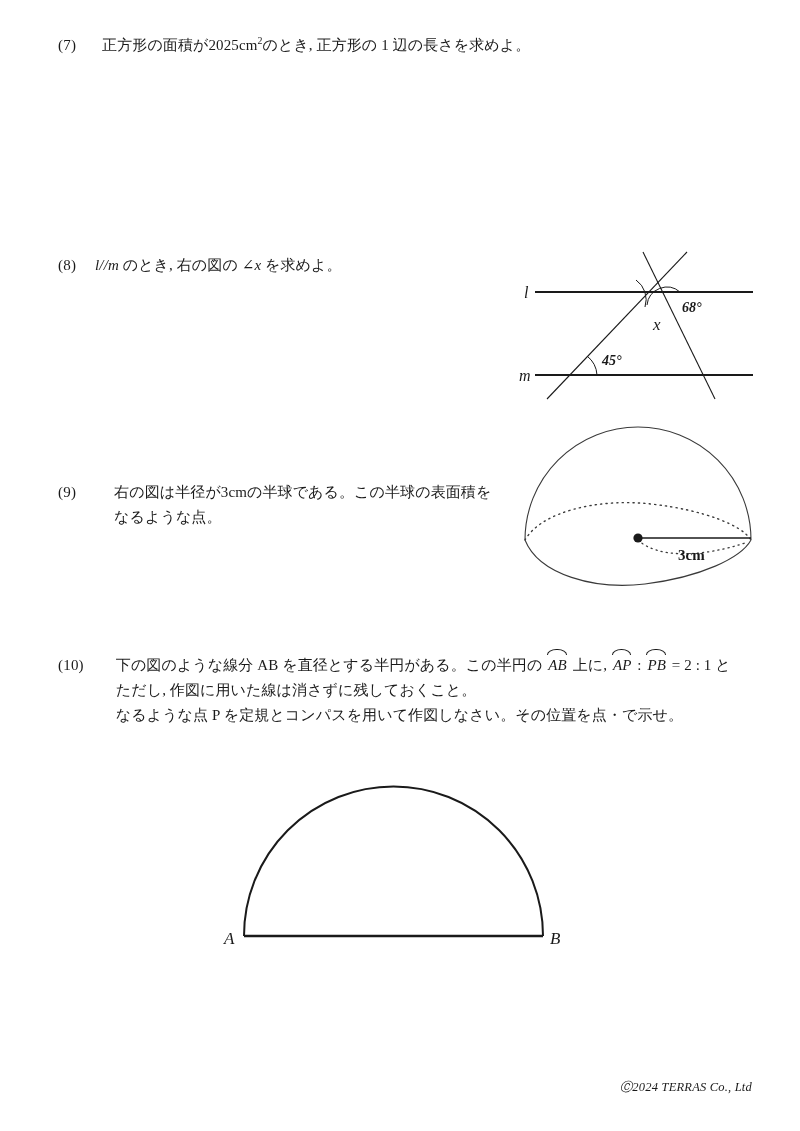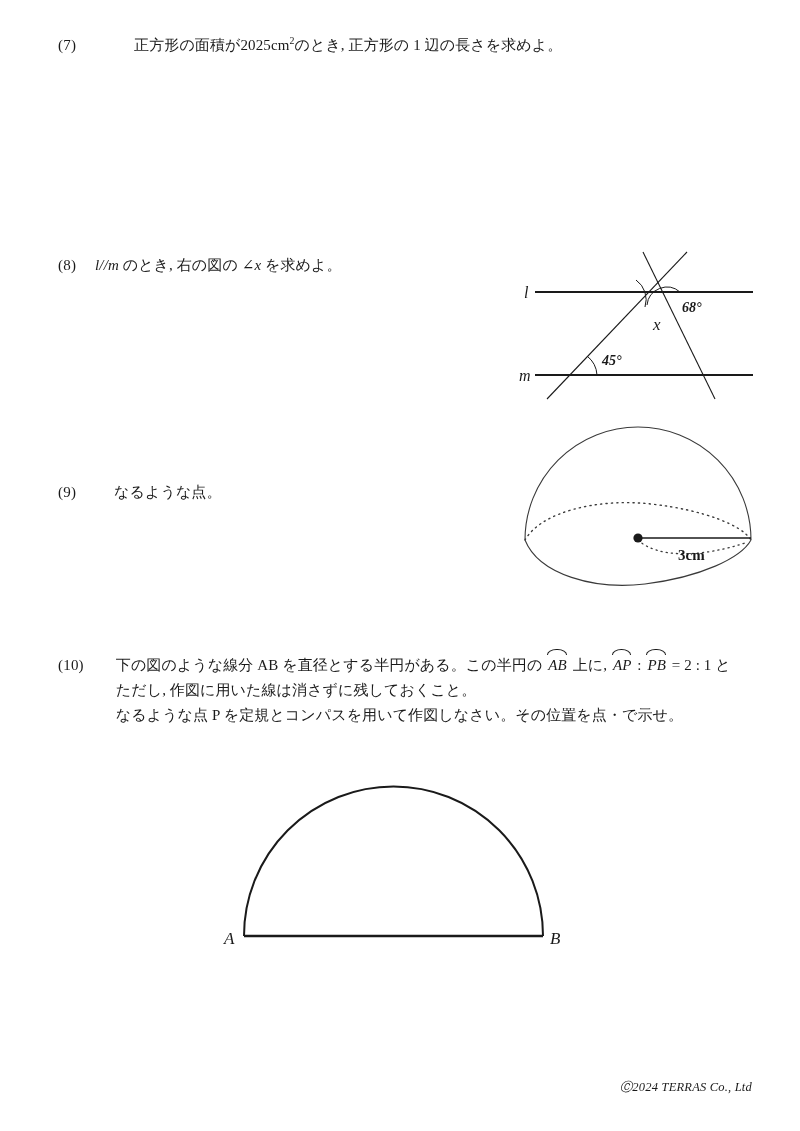--- a/index.html
+++ b/index.html
@@ -36,21 +36,21 @@
     font-size: 15px;
     line-height: 25px;
   }
   .q-line {
     white-space: nowrap;
     letter-spacing: 0.1px;
   }
 
   
   .q7  { left: 58px;  top: 33px; }
-  .q7 .q-body  { margin-left: 58px; text-align: right; }
+  .q7 .q-body  { margin-left: 26px; text-align: right; }
   .q8  { left: 58px;  top: 253px; }
   .q8 .q-body  { margin-left: 19px; }
   .q9  { left: 58px;  top: 480px; }
   .q9 .q-body  { margin-left: 38px; }
   .q10 { left: 58px;  top: 653px; }
   .q10 .q-body { margin-left: 32px; }
 
   .math {
     font-family: "Liberation Serif", "DejaVu Serif", serif;
     font-style: italic;
@@ -148,20 +148,23 @@
       <text x="14" y="129" font-family="Liberation Serif, serif" font-style="italic" font-size="16" fill="#1a1a1a">m</text>
       <text x="177" y="60" font-family="Liberation Serif, serif" font-style="italic" font-weight="bold" font-size="14" fill="#1a1a1a">68°</text>
       <text x="148" y="78" font-family="Liberation Serif, serif" font-style="italic" font-size="17" fill="#1a1a1a">x</text>
       <text x="97" y="113" font-family="Liberation Serif, serif" font-style="italic" font-weight="bold" font-size="14" fill="#1a1a1a">45°</text>
     </svg>
   </div>
 
   <div class="q q9">
     <span class="q-num">(9)</span>
     <div class="q-body">
+      <div class="q-line">
+        <span>右の図は半径が</span><span class="upright">3cm</span><span>の半球である。この半球の表面積を</span>
+      </div>
       <div class="q-line">なるような点。</div>
     </div>
   </div>
 
   <div class="fig fig-hemisphere">
     <svg width="290" height="175" viewBox="0 0 290 175">
 
       <path d="M 20 128 A 113 113 0 0 1 246 128" fill="none" stroke="#3a3a3a" stroke-width="1.1"></path>
 
       <path d="M 20 128 C 34 163, 90 178, 140 172 C 196 165, 236 146, 246 128" fill="none" stroke="#3a3a3a" stroke-width="1.1"></path>

